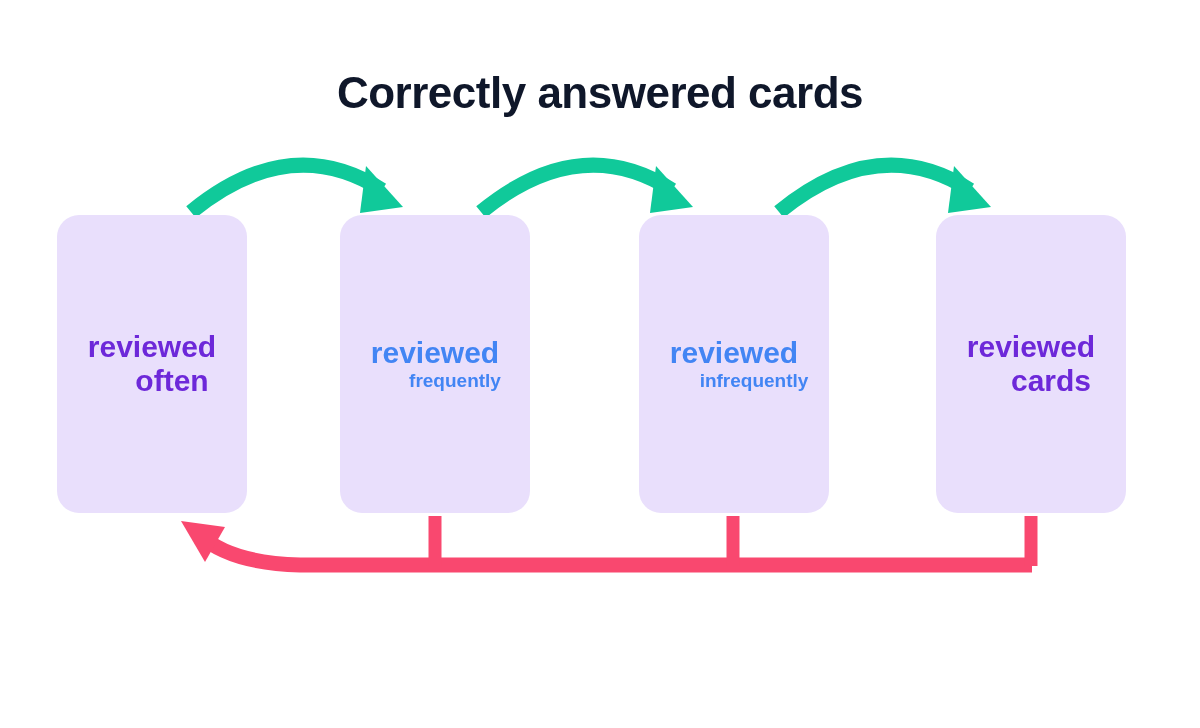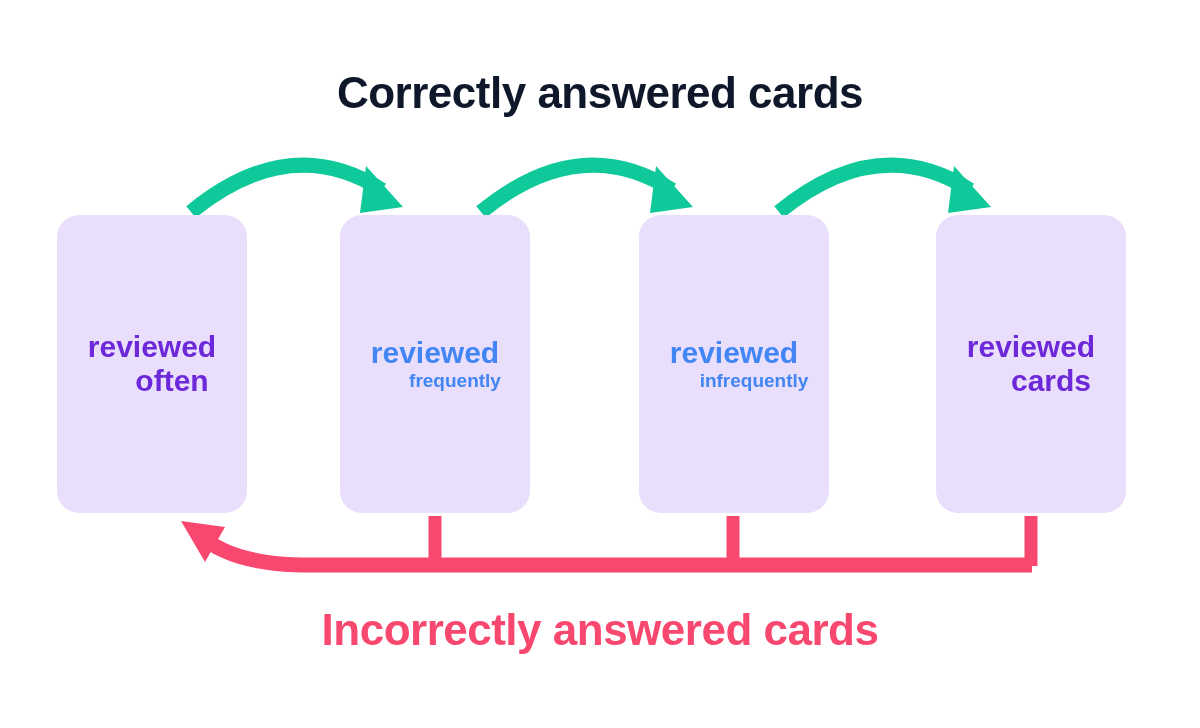--- a/index.html
+++ b/index.html
@@ -123,15 +123,14 @@
   <div class="card c3">
     <div class="card-line1 blue size-lg">reviewed</div>
     <div class="card-line2 blue size-md">infrequently</div>
   </div>
 
   <div class="card c4">
     <div class="card-line1 purple size-lg">reviewed</div>
     <div class="card-line2 purple size-lg">cards</div>
   </div>
 
-  <div class="label" id="title-bottom">Incorrectly answered cards</div>
 
 </div>
 
 </body></html>

